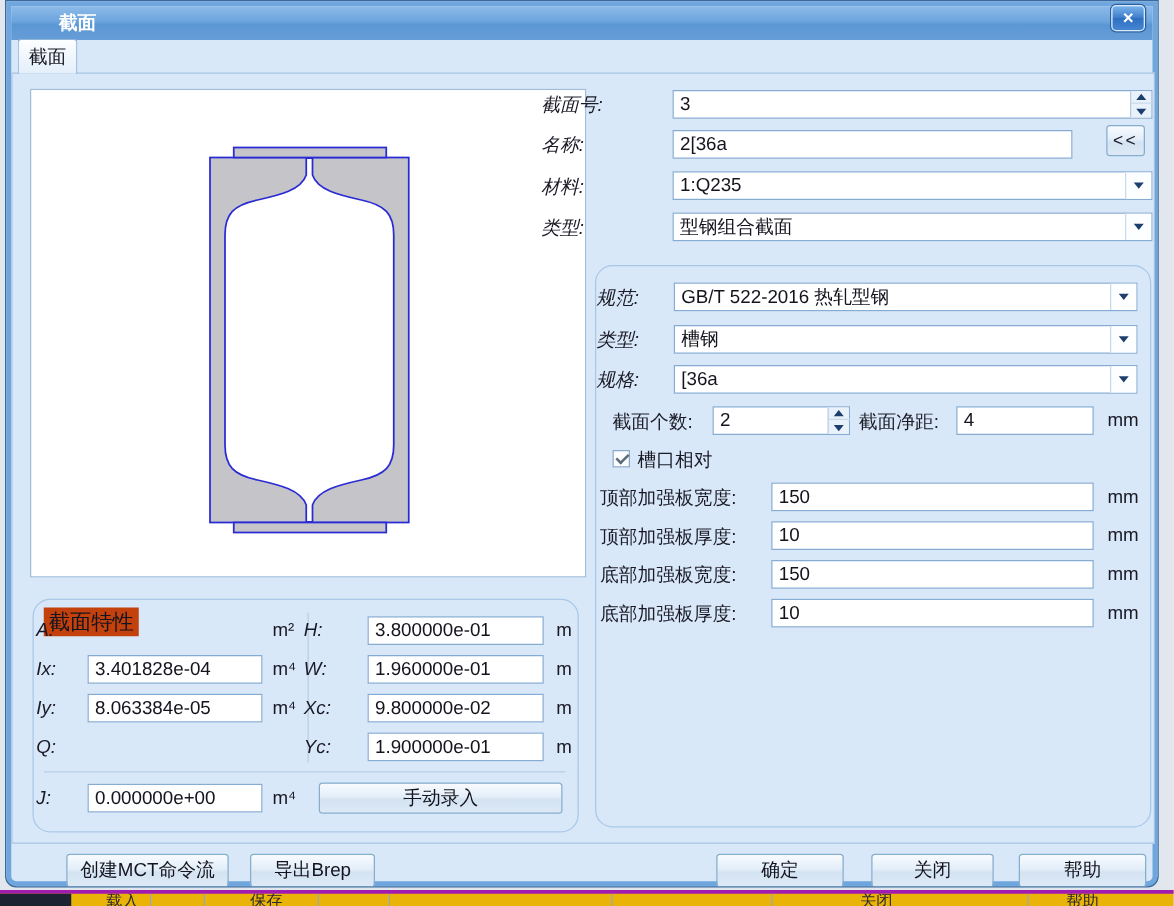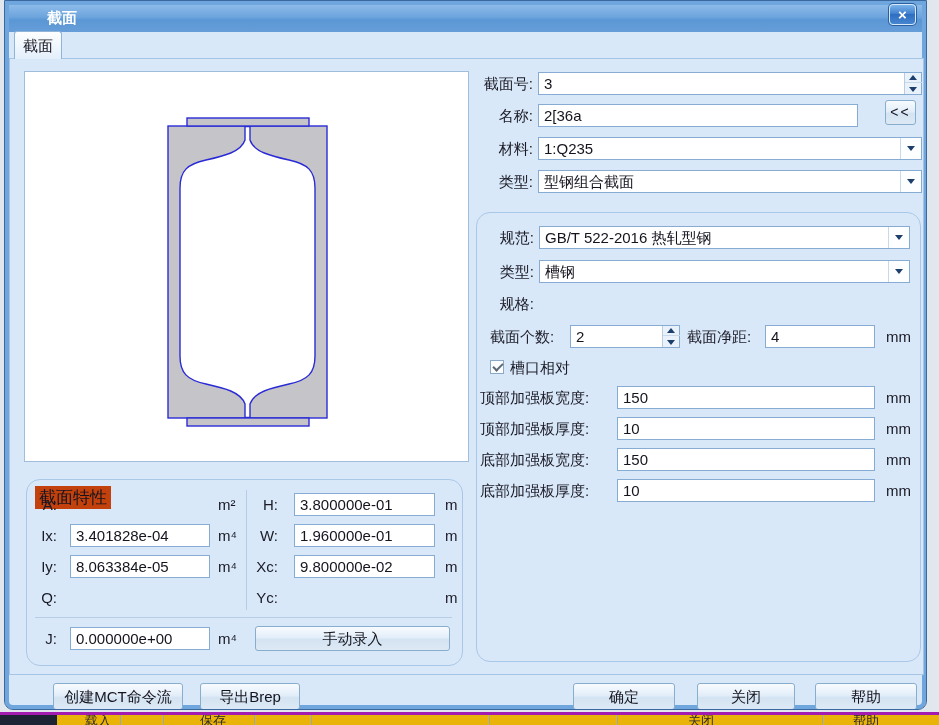--- a/index.html
+++ b/index.html
@@ -56,21 +56,21 @@
   
   .field, .combo, .spinfield {
     position:absolute; height:23px; background:#ffffff; border:1px solid #86acd3;
   }
   .field input, .fval {
     position:absolute; left:0; top:0; width:100%; height:100%;
     border:none; background:transparent; font-family:inherit; font-size:15px; color:#14141e;
     padding:0 0 0 5px; outline:none; line-height:21px; display:block;
   }
   .lbl { position:absolute; font-size:15px; color:#1a1a26; white-space:nowrap; }
-  .lbl.r { text-align:right; }
+  .lbl.r { text-align:left;font-style:italic; }
   .unit { position:absolute; font-size:15px; color:#1a1a26; white-space:nowrap; }
   .combo .arrowseg {
     position:absolute; right:0; top:0; width:21px; height:21px;
     border-left:1px solid #c9d9ec; background:#fdfeff;
   }
   .tri-down { position:absolute; left:6px; top:8px; width:0; height:0;
     border:4px solid transparent; border-top:5px solid #1c3f6e; border-bottom:none; }
   .spin { position:absolute; right:0; top:0; width:17px; height:21px; border-left:1px solid #b9cde2; background:#e9f2fb; }
   .spin .up, .spin .dn { position:absolute; left:0; width:17px; height:10px; }
   .spin .up { top:0; border-bottom:1px solid #c9d9ec; }
@@ -200,20 +200,26 @@
 
       <span class="lbl r" style="left:0px;top:50px;width:57px">类型:</span>
       <div class="combo" style="left:62px;top:47px;width:371px">
         <span class="fval">槽钢</span>
         <div class="arrowseg">
             <div class="tri-down"></div>
           </div>
       </div>
 
       <span class="lbl r" style="left:0px;top:82px;width:57px">规格:</span>
+      <div class="combo" style="left:62px;top:79px;width:371px">
+        <span class="fval">[36a</span>
+        <div class="arrowseg">
+            <div class="tri-down"></div>
+          </div>
+      </div>
 
       <span class="lbl" style="left:13px;top:115px">截面个数:</span>
       <div class="spinfield" style="left:93px;top:112px;width:110px">
         <span class="fval">2</span>
         <div class="spin">
           <div class="up">
               <div class="tri-up-s"></div>
             </div>
           <div class="dn">
               <div class="tri-dn-s"></div>
@@ -287,20 +293,23 @@
         </div>
       <span class="unit" style="left:418px;top:47px">m</span>
 
       <span class="lbl r" style="left:216px;top:78px;width:35px">Xc:</span>
       <div class="field" style="left:267px;top:75px;width:141px">
           <span class="fval">9.800000e-02</span>
         </div>
       <span class="unit" style="left:418px;top:78px">m</span>
 
       <span class="lbl r" style="left:216px;top:109px;width:35px">Yc:</span>
+      <div class="field" style="left:267px;top:106px;width:141px">
+          <span class="fval">1.900000e-01</span>
+        </div>
       <span class="unit" style="left:418px;top:109px">m</span>
 
       <div class="hdiv" style="left:8px;top:137px;width:417px"></div>
 
       <span class="lbl r" style="left:2px;top:150px;width:28px">J:</span>
       <div class="field" style="left:43px;top:147px;width:140px">
           <span class="fval">0.000000e+00</span>
         </div>
       <span class="unit" style="left:191px;top:150px">m⁴</span>
 

